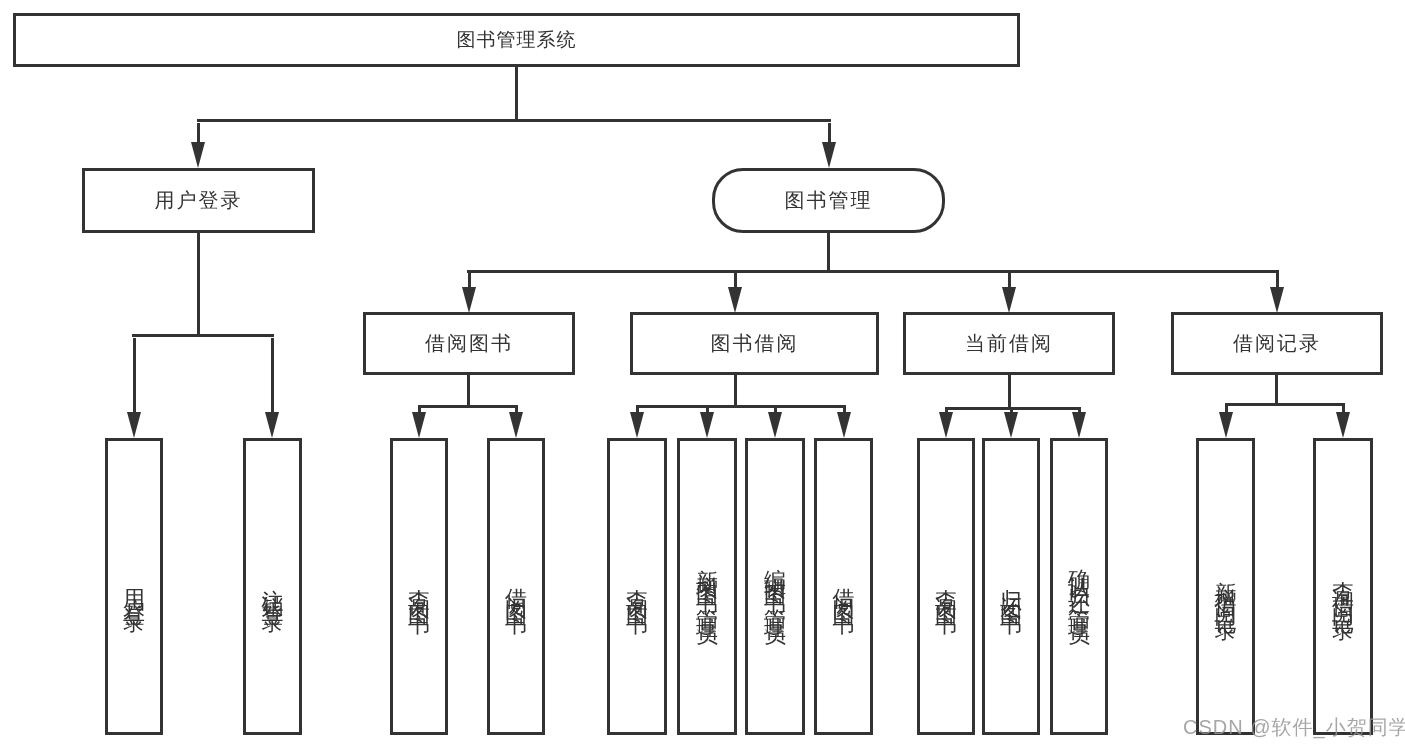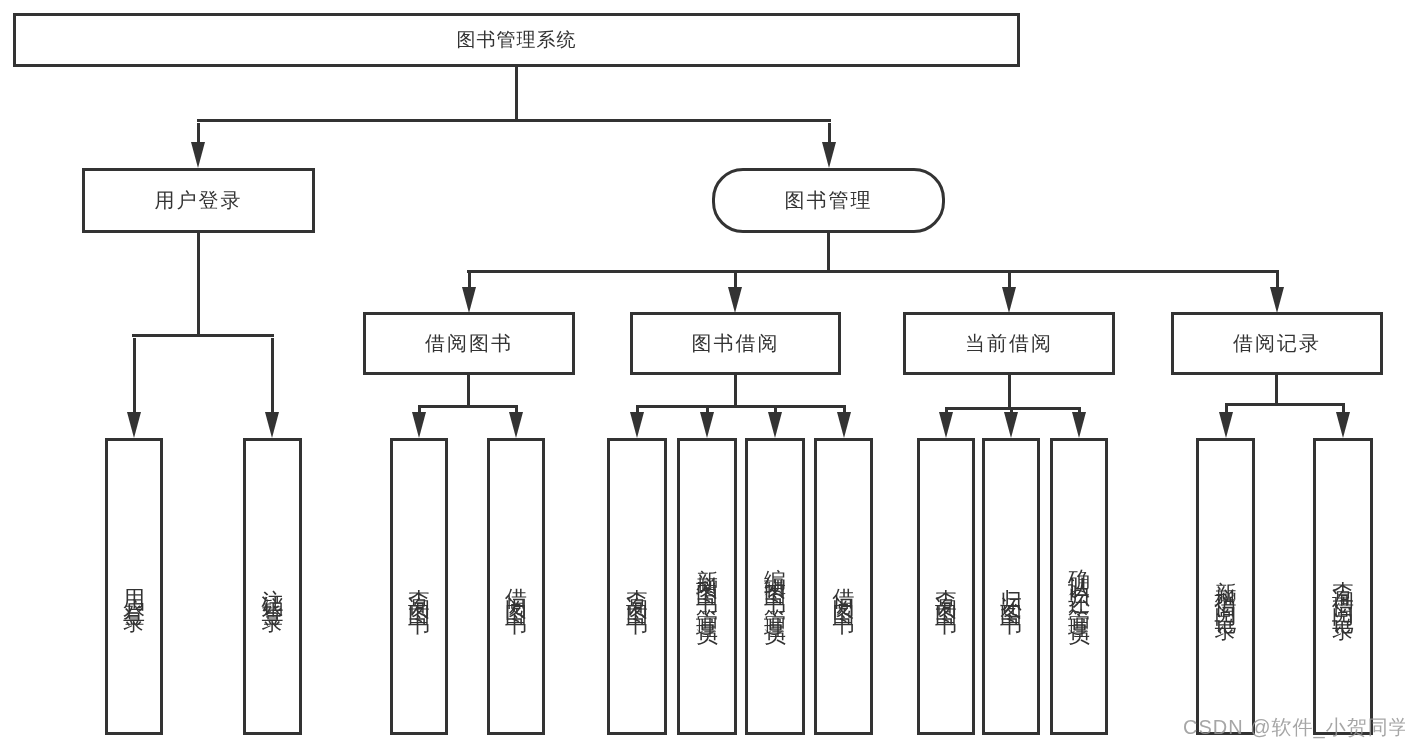--- a/index.html
+++ b/index.html
@@ -47,21 +47,21 @@
   .watermark{
     position:absolute;left:1183px;top:714px;
     font-size:20px;color:rgba(150,150,150,0.85);
     white-space:nowrap;letter-spacing:1px;
   }
   
   .n-root{left:13px;top:13px;width:1007px;height:54px;}
   .n-l2-0{left:82px;top:168px;width:233px;height:65px;}
   .n-l2-1{left:712px;top:168px;width:233px;height:65px;border-radius:31px;}
   .n-l3-0{left:363px;top:312px;width:212px;height:63px;}
-  .n-l3-1{left:630px;top:312px;width:211px;height:63px;}
+  .n-l3-1{left:630px;top:312px;width:249px;height:63px;}
   .n-l3-2{left:903px;top:312px;width:212px;height:63px;text-align:right;}
   .n-l3-3{left:1171px;top:312px;width:212px;height:63px;}
   .leaf{top:438px;height:297px;}
   .n-g0-0{left:105px;width:58px;}
   .n-g0-1{left:243px;width:59px;}
   .n-g1-0{left:390px;width:58px;}
   .n-g1-1{left:487px;width:58px;}
   .n-g2-0{left:607px;width:60px;}
   .n-g2-1{left:677px;width:60px;}
   .n-g2-2{left:745px;width:60px;}

